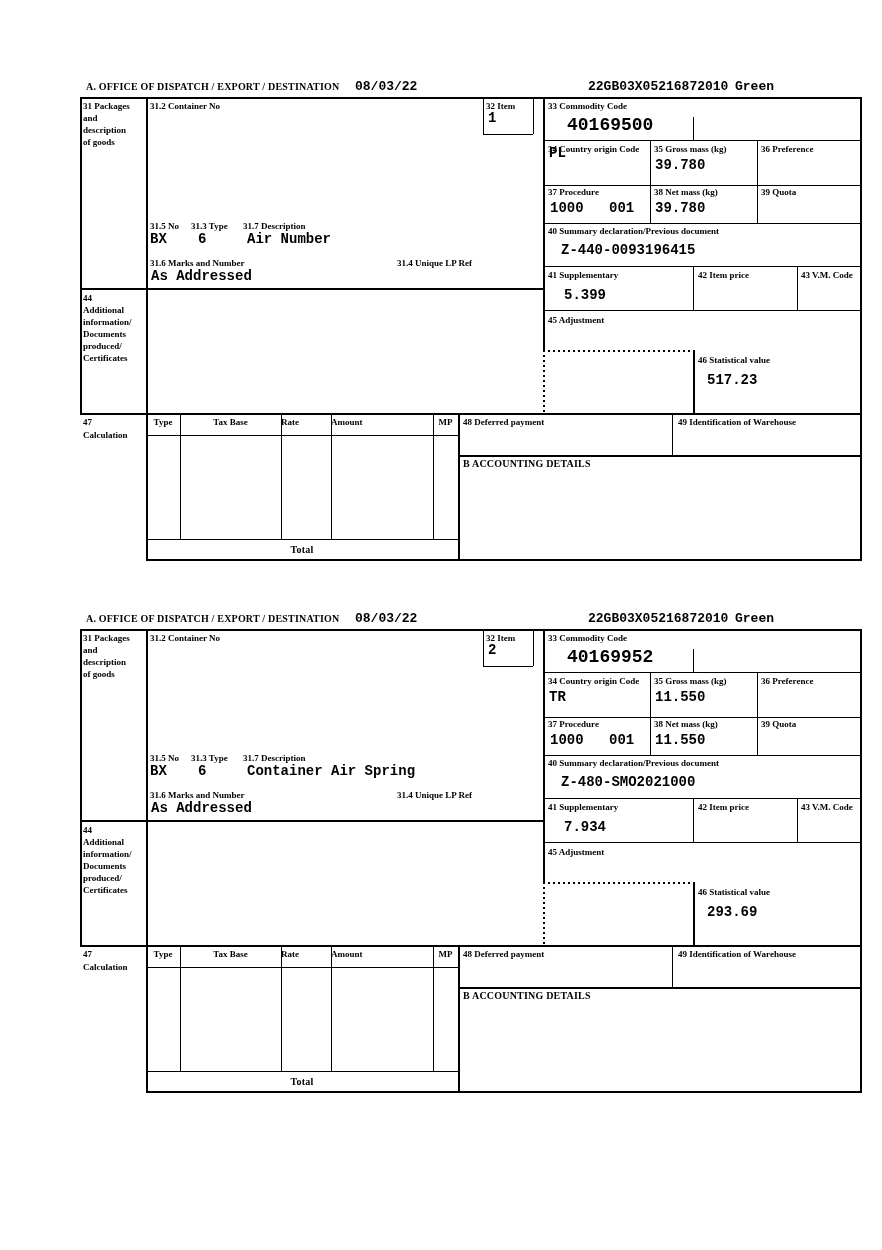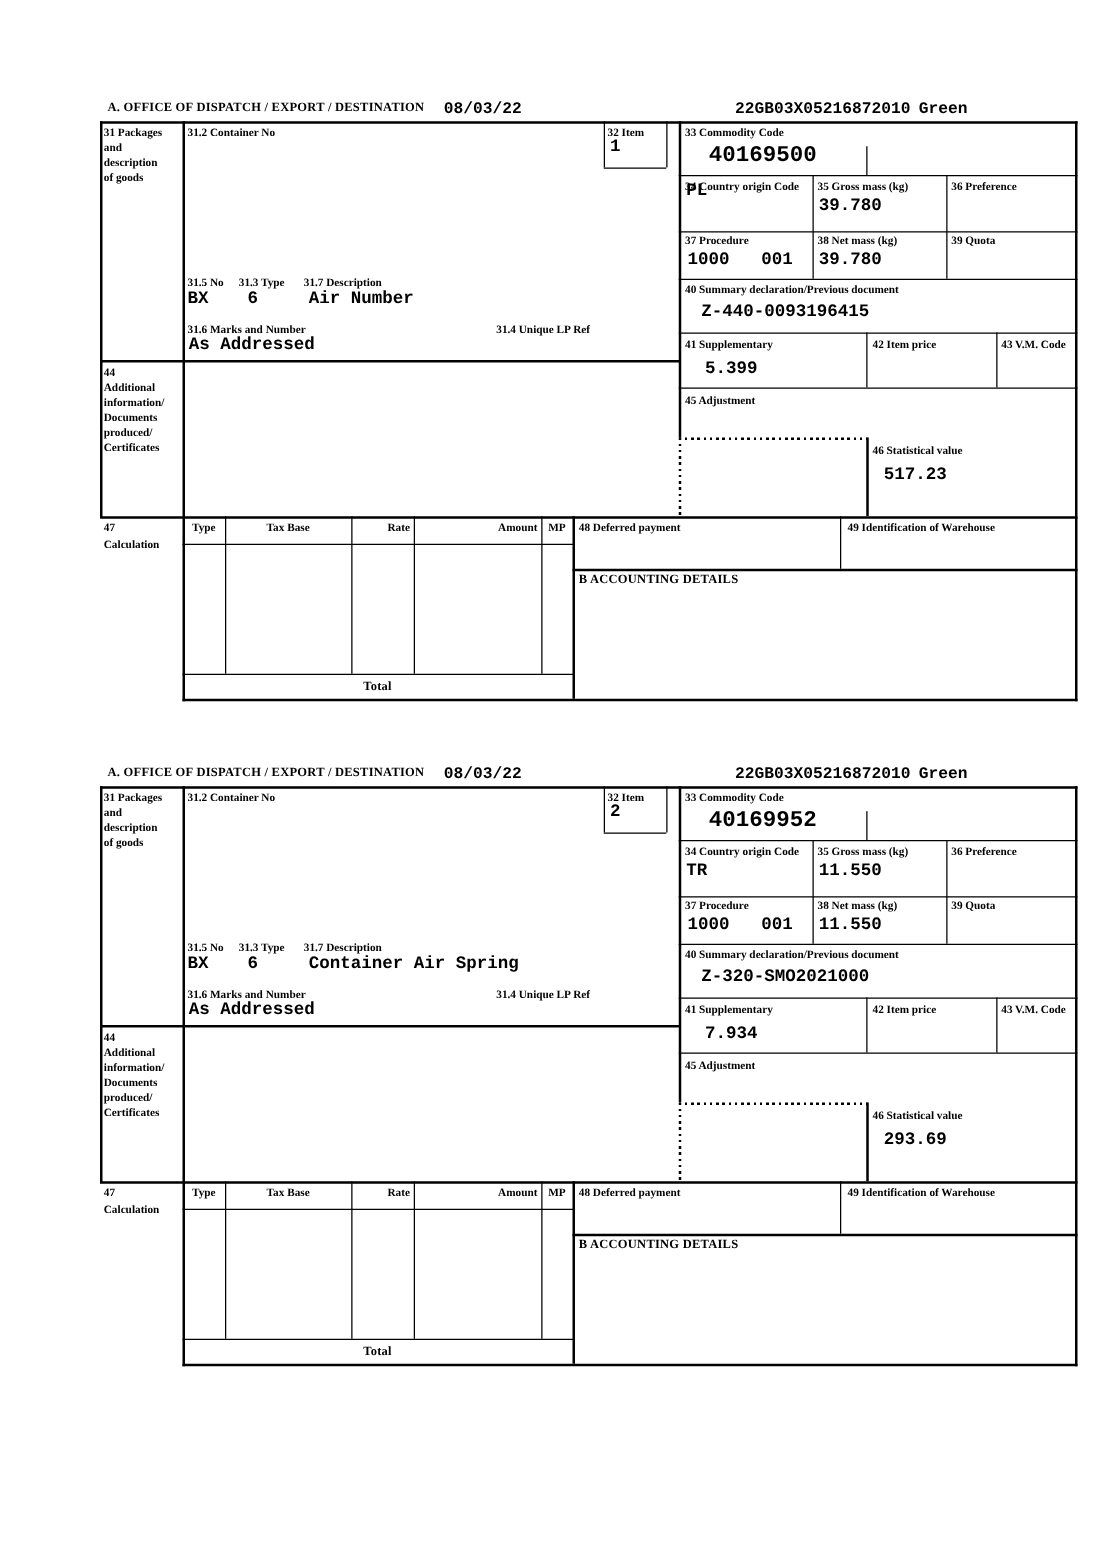--- a/index.html
+++ b/index.html
@@ -14,21 +14,21 @@
   .h.dot{height:2px;background:repeating-linear-gradient(90deg,#000 0 2px,transparent 2px 5px)}
   .v.dot{width:2px;background:repeating-linear-gradient(180deg,#000 0 2px,transparent 2px 5px)}
   .lbl{position:absolute;font-weight:bold;font-size:9px;line-height:11px;white-space:nowrap}
   .big{font-size:10px;letter-spacing:.2px}
   .val{position:absolute;font-family:"Liberation Mono",monospace;font-weight:bold;
        font-size:14px;line-height:15px;white-space:nowrap;letter-spacing:0}
   .cc{font-size:18px}
   .hdr{position:absolute;font-family:"Liberation Mono",monospace;font-weight:bold;
        font-size:13px;white-space:nowrap}
   .ctr{text-align:center}
-  .rgt{text-align:right;padding-right:3px;box-sizing:border-box}
+  .rgt{text-align:left;padding-right:3px;box-sizing:border-box}
 </style>
 </head>
 <body>
 
 <div id="page">
     <div class="sec" style="top: 97px;">
 
   <div class="lbl big" style="left:6px;top:-16px">A.  OFFICE OF DISPATCH / EXPORT / DESTINATION</div>
   <div class="hdr" style="left:275px;top:-18px">08/03/22</div>
   <div class="hdr" style="left:508px;top:-18px">22GB03X05216872010</div>
@@ -206,21 +206,21 @@
   <div class="lbl" style="left:681px;top:90px">39 Quota</div>
 
   <div class="lbl" style="left:70px;top:124px">31.5 No</div>
   <div class="lbl" style="left:111px;top:124px">31.3 Type</div>
   <div class="lbl" style="left:163px;top:124px">31.7 Description</div>
   <div class="val" style="left:70px;top:135px">BX</div>
   <div class="val" style="left:118px;top:135px">6</div>
   <div class="val" style="left:167px;top:135px">Container Air Spring</div>
 
   <div class="lbl" style="left:468px;top:129px">40 Summary declaration/Previous document</div>
-  <div class="val" style="left:481px;top:146px">Z-320-SMO2021000</div>
+  <div class="val" style="left:481px;top:146px">Z-480-SMO2021000</div>
 
   <div class="lbl" style="left:70px;top:161px">31.6 Marks and Number</div>
   <div class="lbl" style="left:317px;top:161px">31.4 Unique LP Ref</div>
   <div class="val" style="left:71px;top:172px">As Addressed</div>
 
   <div class="lbl" style="left:468px;top:173px">41 Supplementary</div>
   <div class="val" style="left:484px;top:191px">7.934</div>
   <div class="lbl" style="left:618px;top:173px">42 Item price</div>
   <div class="lbl" style="left:721px;top:173px">43 V.M. Code</div>
 

